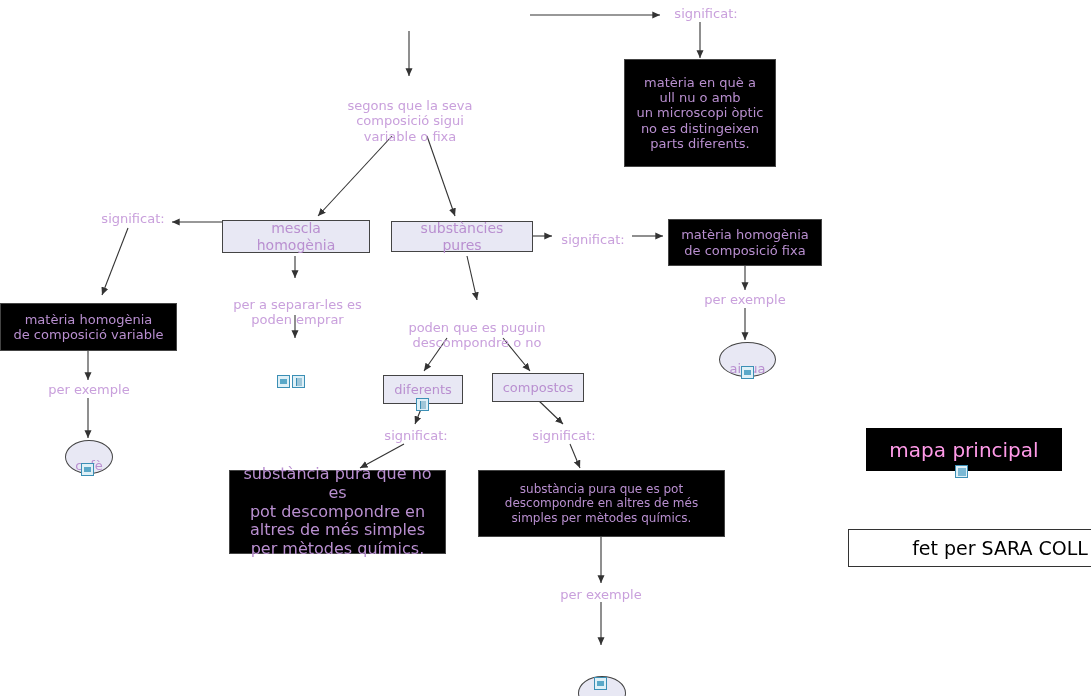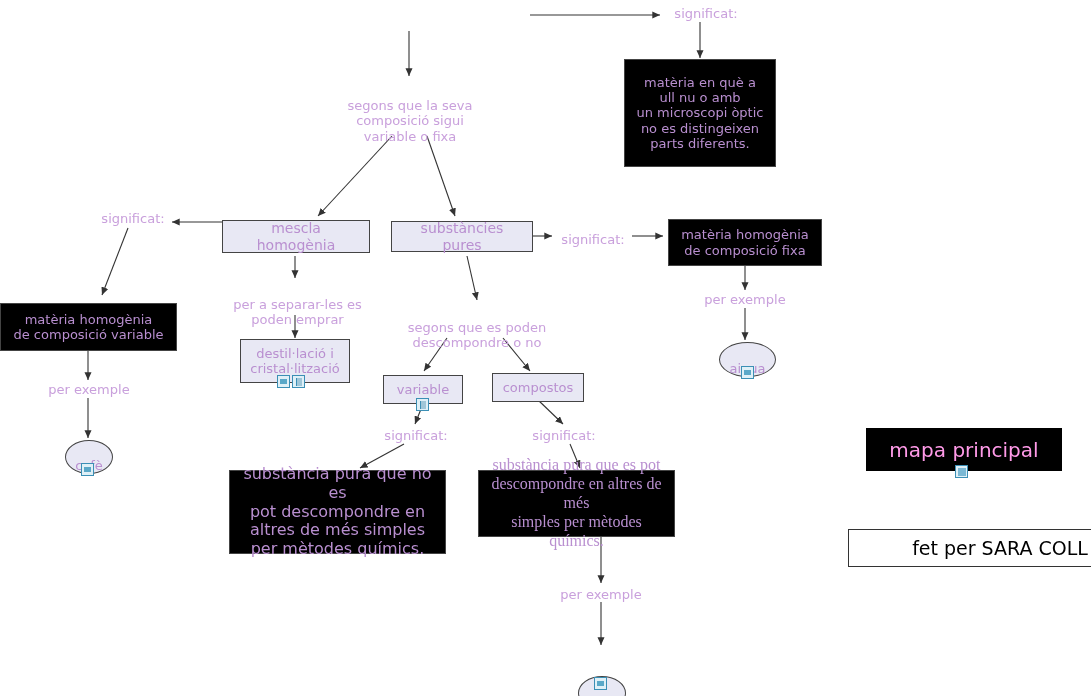--- a/index.html
+++ b/index.html
@@ -262,36 +262,32 @@
   </div>
   <div class="badge-row" style="left:741px; top:366px;">
     <span class="badge pic"></span>
   </div>
 
   <div class="linklabel" style="left:215px; top:281px; width:165px; white-space:pre-line;text-align:center;">
     <span>per a separar-les es
 poden emprar</span>
   </div>
 
-  <div class="node boxnode" style="left:240px; top:339px; width:110px; height:44px; font-size:13px; white-space:pre-line;">
-    <span>destil·lació i
-cristal·lització</span>
-  </div>
   <div class="badge-row" style="left:277px; top:375px;">
     <span class="badge pic"></span>
     <span class="badge note"></span>
   </div>
 
   <div class="linklabel" style="left:394px; top:304px; width:166px; white-space:pre-line;">
-    <span>segons que es poden
+    <span>poden que es puguin
 descompondre o no</span>
   </div>
 
   <div class="node boxnode" style="left:383px; top:375px; width:80px; height:29px; font-size:13px;">
-    <span>variable</span>
+    <span>diferents</span>
   </div>
   <div class="badge-row" style="left:416px; top:398px;">
     <span class="badge note"></span>
   </div>
 
   <div class="node boxnode" style="left:492px; top:373px; width:92px; height:29px; font-size:13px;">
     <span>compostos</span>
   </div>
 
   <div class="linklabel" style="left:376px; top:428px; width:80px;">
@@ -302,21 +298,21 @@
     <span>significat:</span>
   </div>
 
   <div class="node boxnode plain" style="left:229px; top:470px; width:217px; height:84px; font-size:16px; white-space:pre-line;">
     <span>substància pura que no es
 pot descompondre en
 altres de més simples
 per mètodes químics.</span>
   </div>
 
-  <div class="node boxnode plain" style="left:478px; top:470px; width:197px; height:67px; font-size:16px; white-space:pre-line;font-family:Liberation Serif, serif;">
+  <div class="node boxnode plain" style="left:478px; top:470px; width:247px; height:67px; font-size:12px; white-space:pre-line;">
     <span>substància pura que es pot
 descompondre en altres de més
 simples per mètodes químics.</span>
   </div>
 
   <div class="linklabel" style="left:556px; top:587px; width:90px;">
     <span>per exemple</span>
   </div>
 
   <div class="ellipse" style="left:578px; top:676px; width:46px; height:32px;font-style:italic;">

